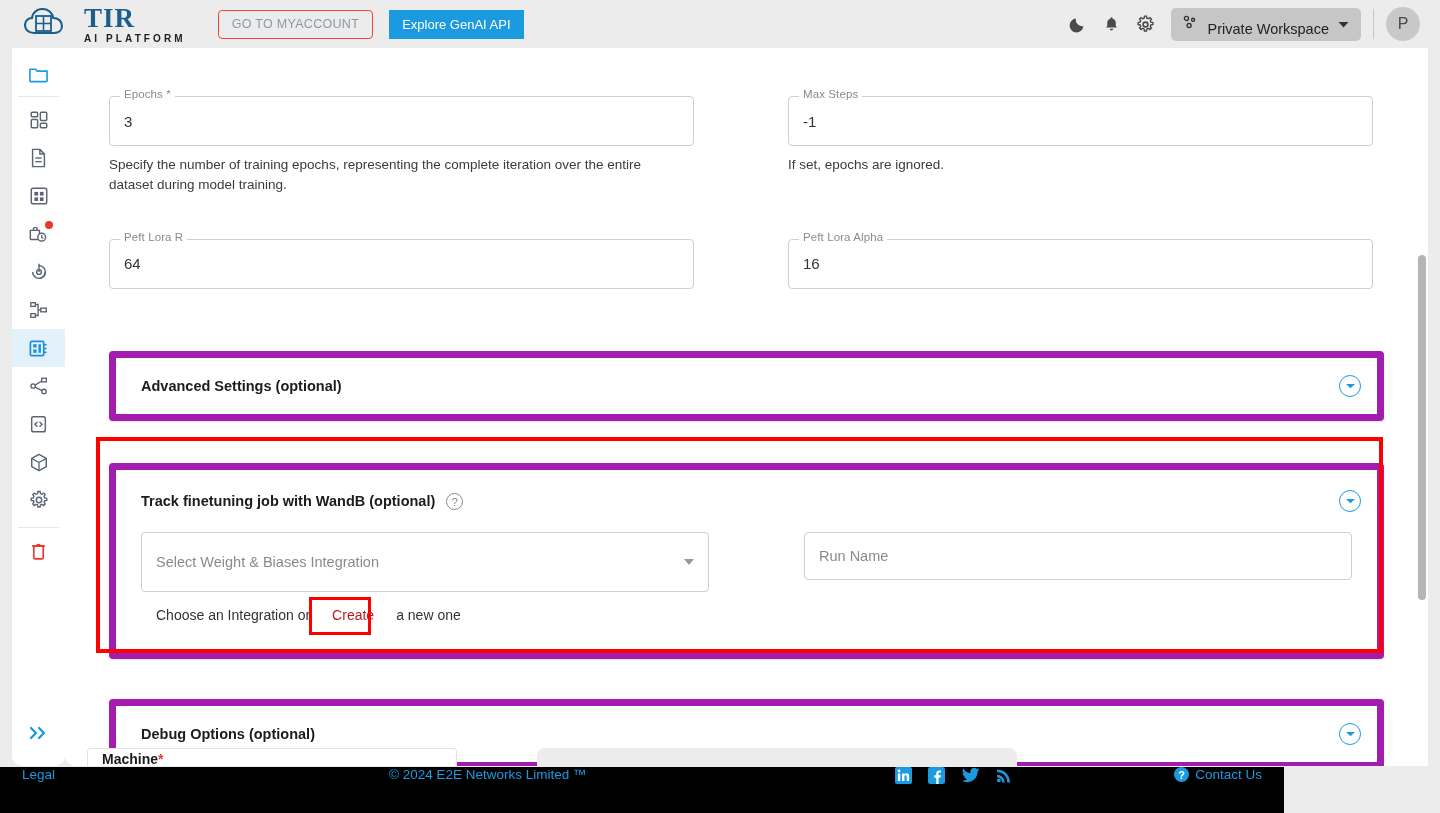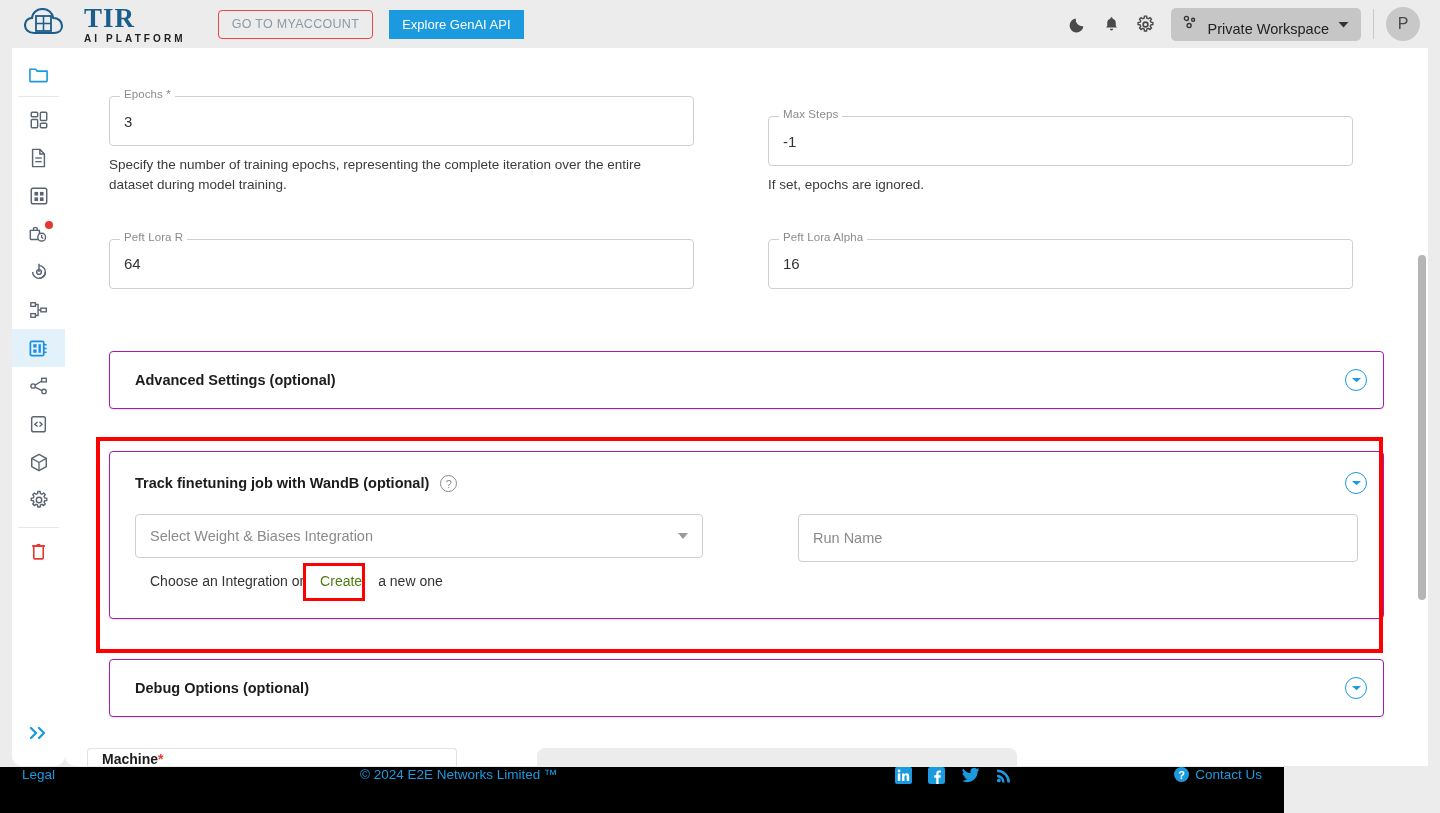--- a/index.html
+++ b/index.html
@@ -128,22 +128,22 @@
     z-index: 20;
   }
   .content {
     position: absolute; top: 0; left: 0;
     width: 1363px; height: 718px;
     padding: 0 22px;
   }
 
   
   .row2 {
-    display: flex; gap: 74px;
-    padding-left: 22px; padding-right: 30px; align-items: flex-end;
+    display: flex; gap: 94px;
+    padding-left: 22px; padding-right: 30px;
   }
   .fld { width: 585px; position: relative; }
   .fld-box {
     height: 50px; border: 1px solid #cfcfcf; border-radius: 4px;
     display: flex; align-items: center;
     padding: 0 14px;
     font-size: 15px; color: #333;
     background: #fff;
   }
   .fld-legend {
@@ -155,21 +155,21 @@
   .req { color: #8b8b8b; }
   .fld-help {
     margin-top: 9px;
     font-size: 13.5px; color: #3b3b3b; line-height: 1.5;
     max-width: 575px;
   }
 
   
   .accordion {
     margin: 0 22px;
-    border: 1px solid #a21caf; border-radius: 4px;
+    border: 7px solid #a21caf; border-radius: 4px;
     background: #fff;
     box-shadow: 0 1px 2px rgba(0,0,0,.10);
   }
   .acc-head {
     height: 56px;
     display: flex; align-items: center;
     padding: 0 16px 0 25px;
     cursor: pointer;
   }
   .acc-title {
@@ -199,21 +199,21 @@
     pointer-events: none;
     z-index: 25;
   }
   .wandb-body {
     padding: 0 25px 26px 25px;
   }
   .wandb-row {
     display: flex; gap: 95px;
   }
   .select-box {
-    width: 568px; height: 44px;
+    width: 568px; height: 60px;
     border: 1px solid #cfcfcf; border-radius: 4px;
     display: flex; align-items: center;
     padding: 0 14px;
     font-size: 14.5px; color: #8b8b8b;
     background: #fff; cursor: pointer;
   }
   .caret {
     margin-left: auto;
     width: 0; height: 0;
     border-left: 5px solid transparent;
@@ -227,23 +227,23 @@
     padding: 0 14px;
     font-size: 14.5px; color: #8b8b8b;
     background: #fff;
   }
   .choose-line {
     margin-top: 12px; margin-left: 15px;
     font-size: 14px; color: #333;
     display: flex; align-items: center;
   }
   .create-link {
-    color: #4d7c0f; cursor: pointer;
+    color: #b91c1c; cursor: pointer;
     position: relative;
-    padding: 3px 16px;
+    padding: 3px 22px;
   }
   .create-link::after {
     content: ""; position: absolute;
     left: -1px; top: -7px; width: 56px; height: 32px;
     border: 3px solid #ff0000;
     pointer-events: none;
   }
 
   
   .clip-bottom {
@@ -283,21 +283,21 @@
     position: absolute; bottom: 0; left: 0;
     width: 1284px; height: 46px;
     background: #000000;
     display: flex; align-items: flex-start;
     z-index: 35;
   }
   .legal {
     margin-left: 22px; font-size: 13.5px; color: #1b9ae0; cursor: pointer;
   }
   .copyright {
-    position: absolute; left: 360px;
+    position: absolute; left: 389px;
     font-size: 13.5px; color: #1b9ae0;
   }
   .social {
     position: absolute; left: 895px;
     display: flex; align-items: center; gap: 16px;
   }
   .social a { color: #1b9ae0; cursor: pointer; display: flex; }
   .contact {
     position: absolute; right: 22px;
     display: flex; align-items: center; gap: 6px;

